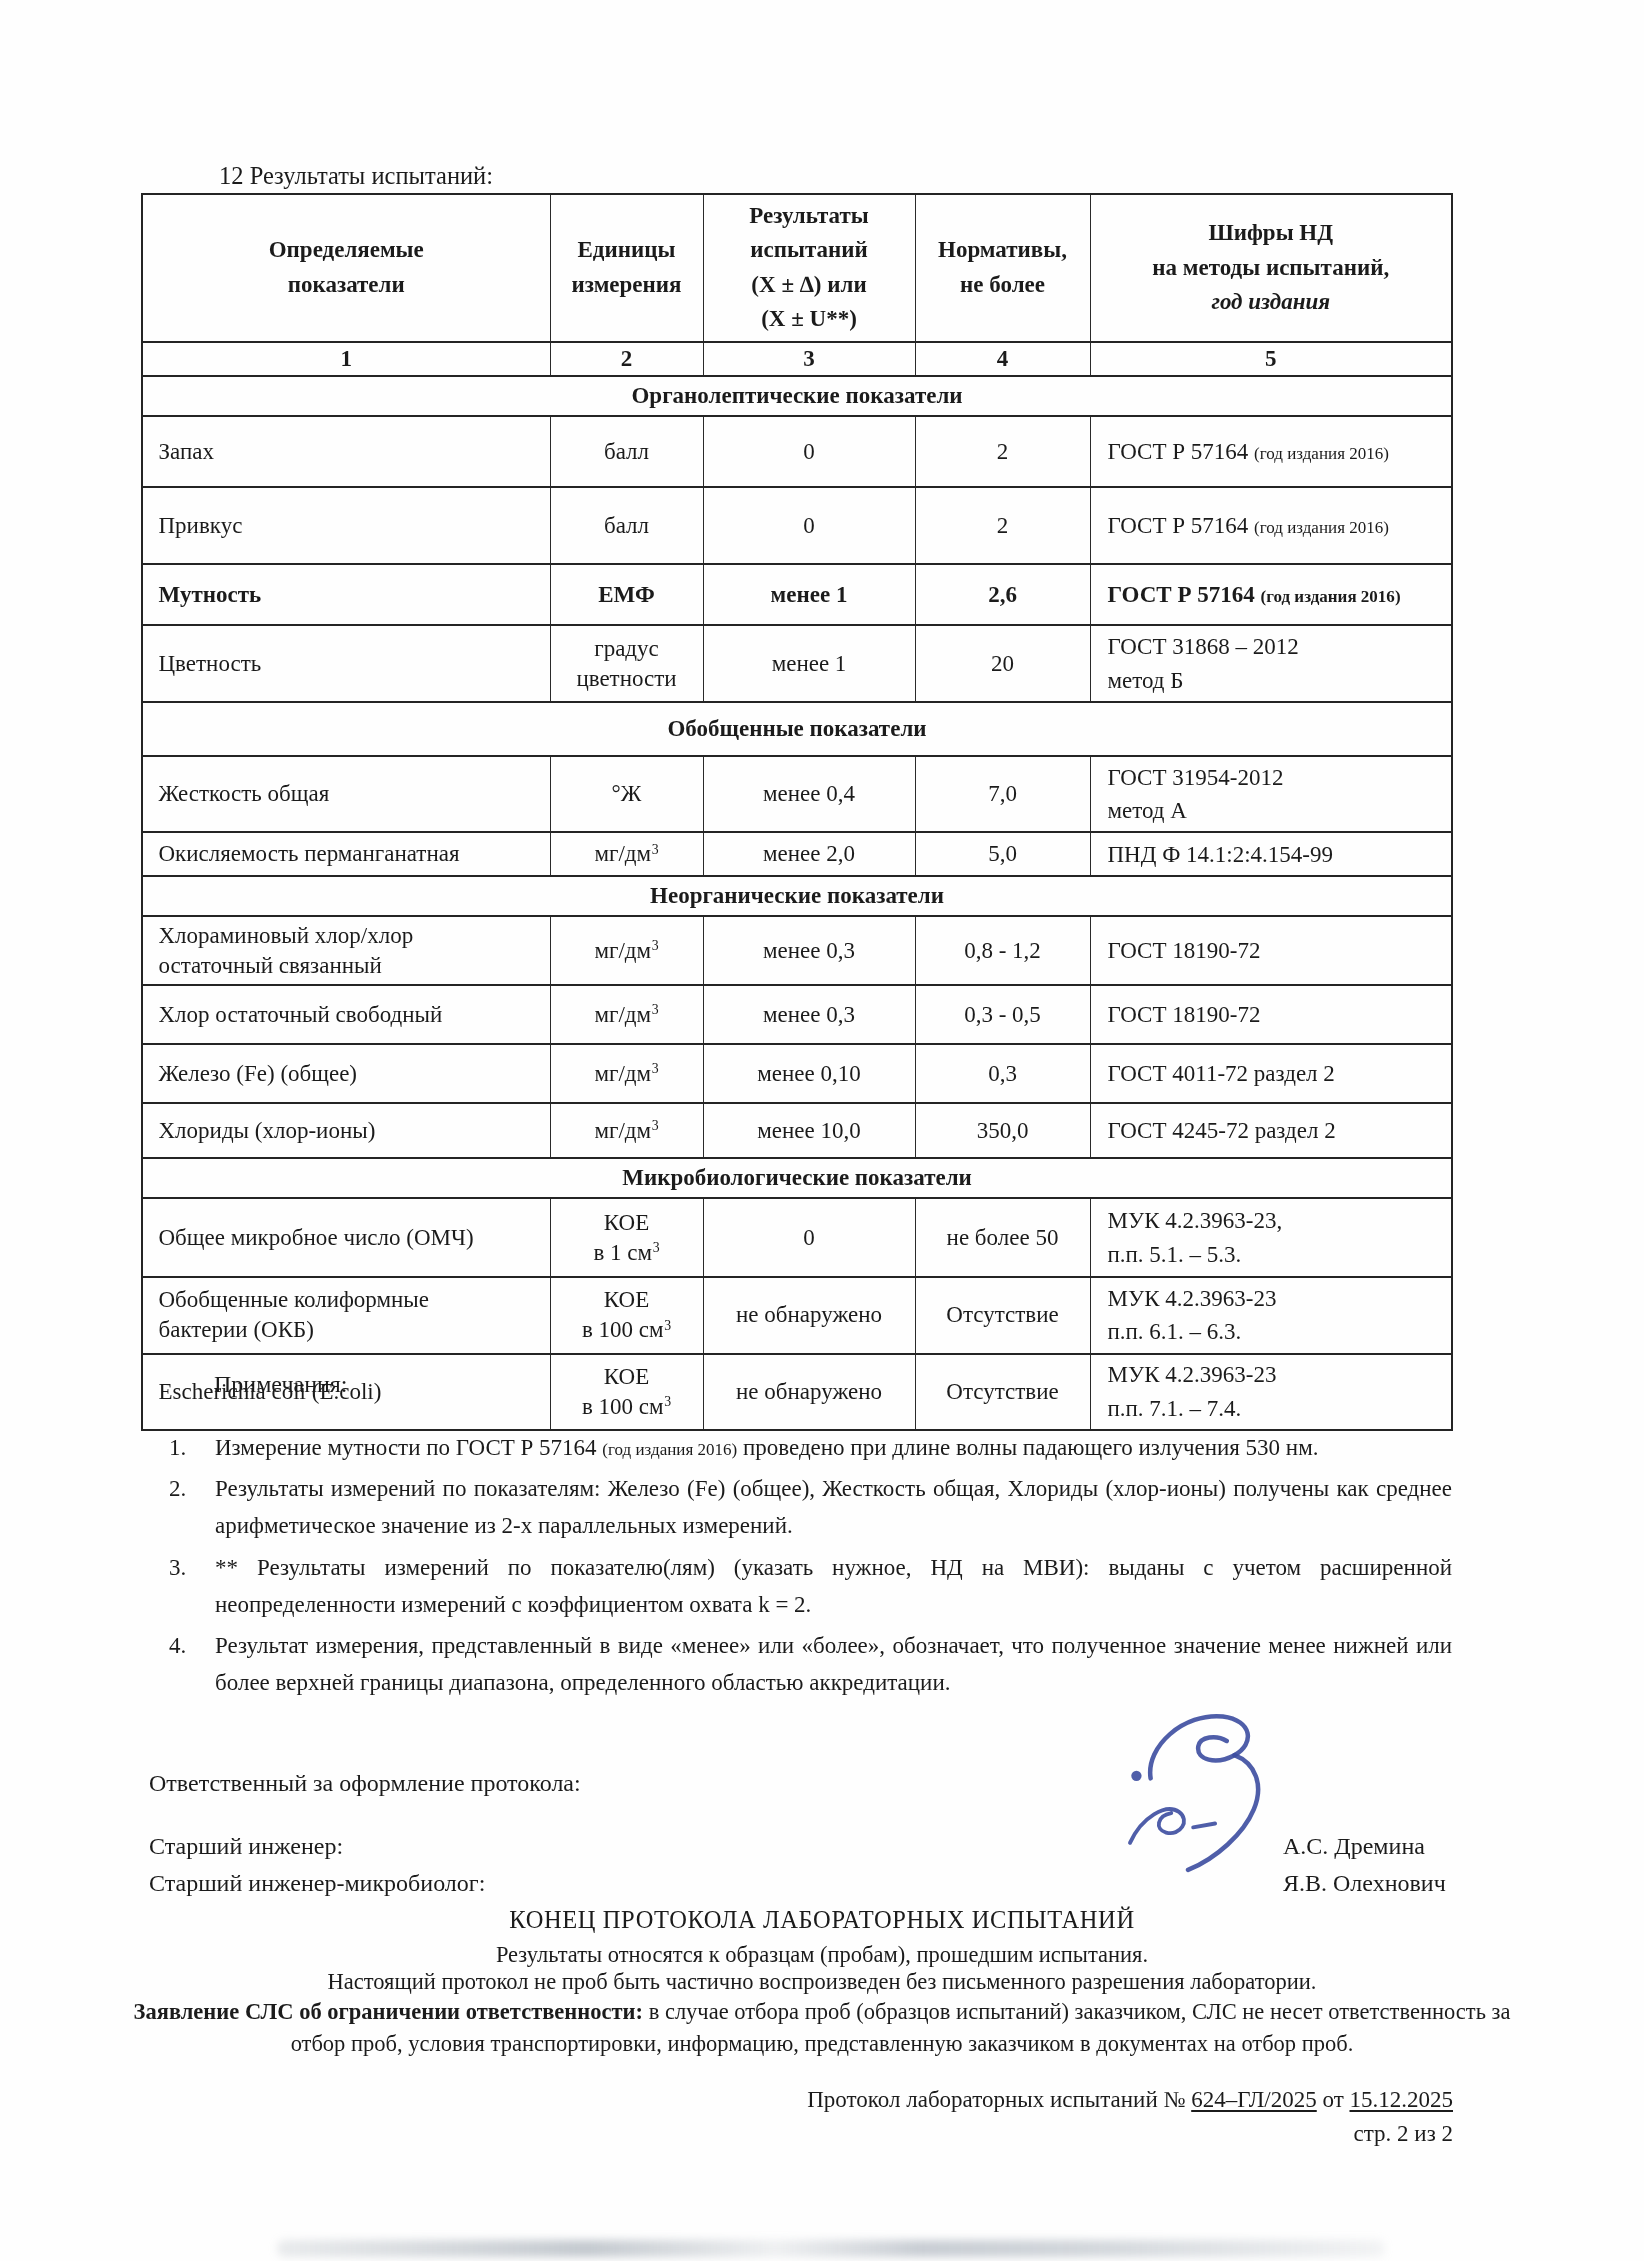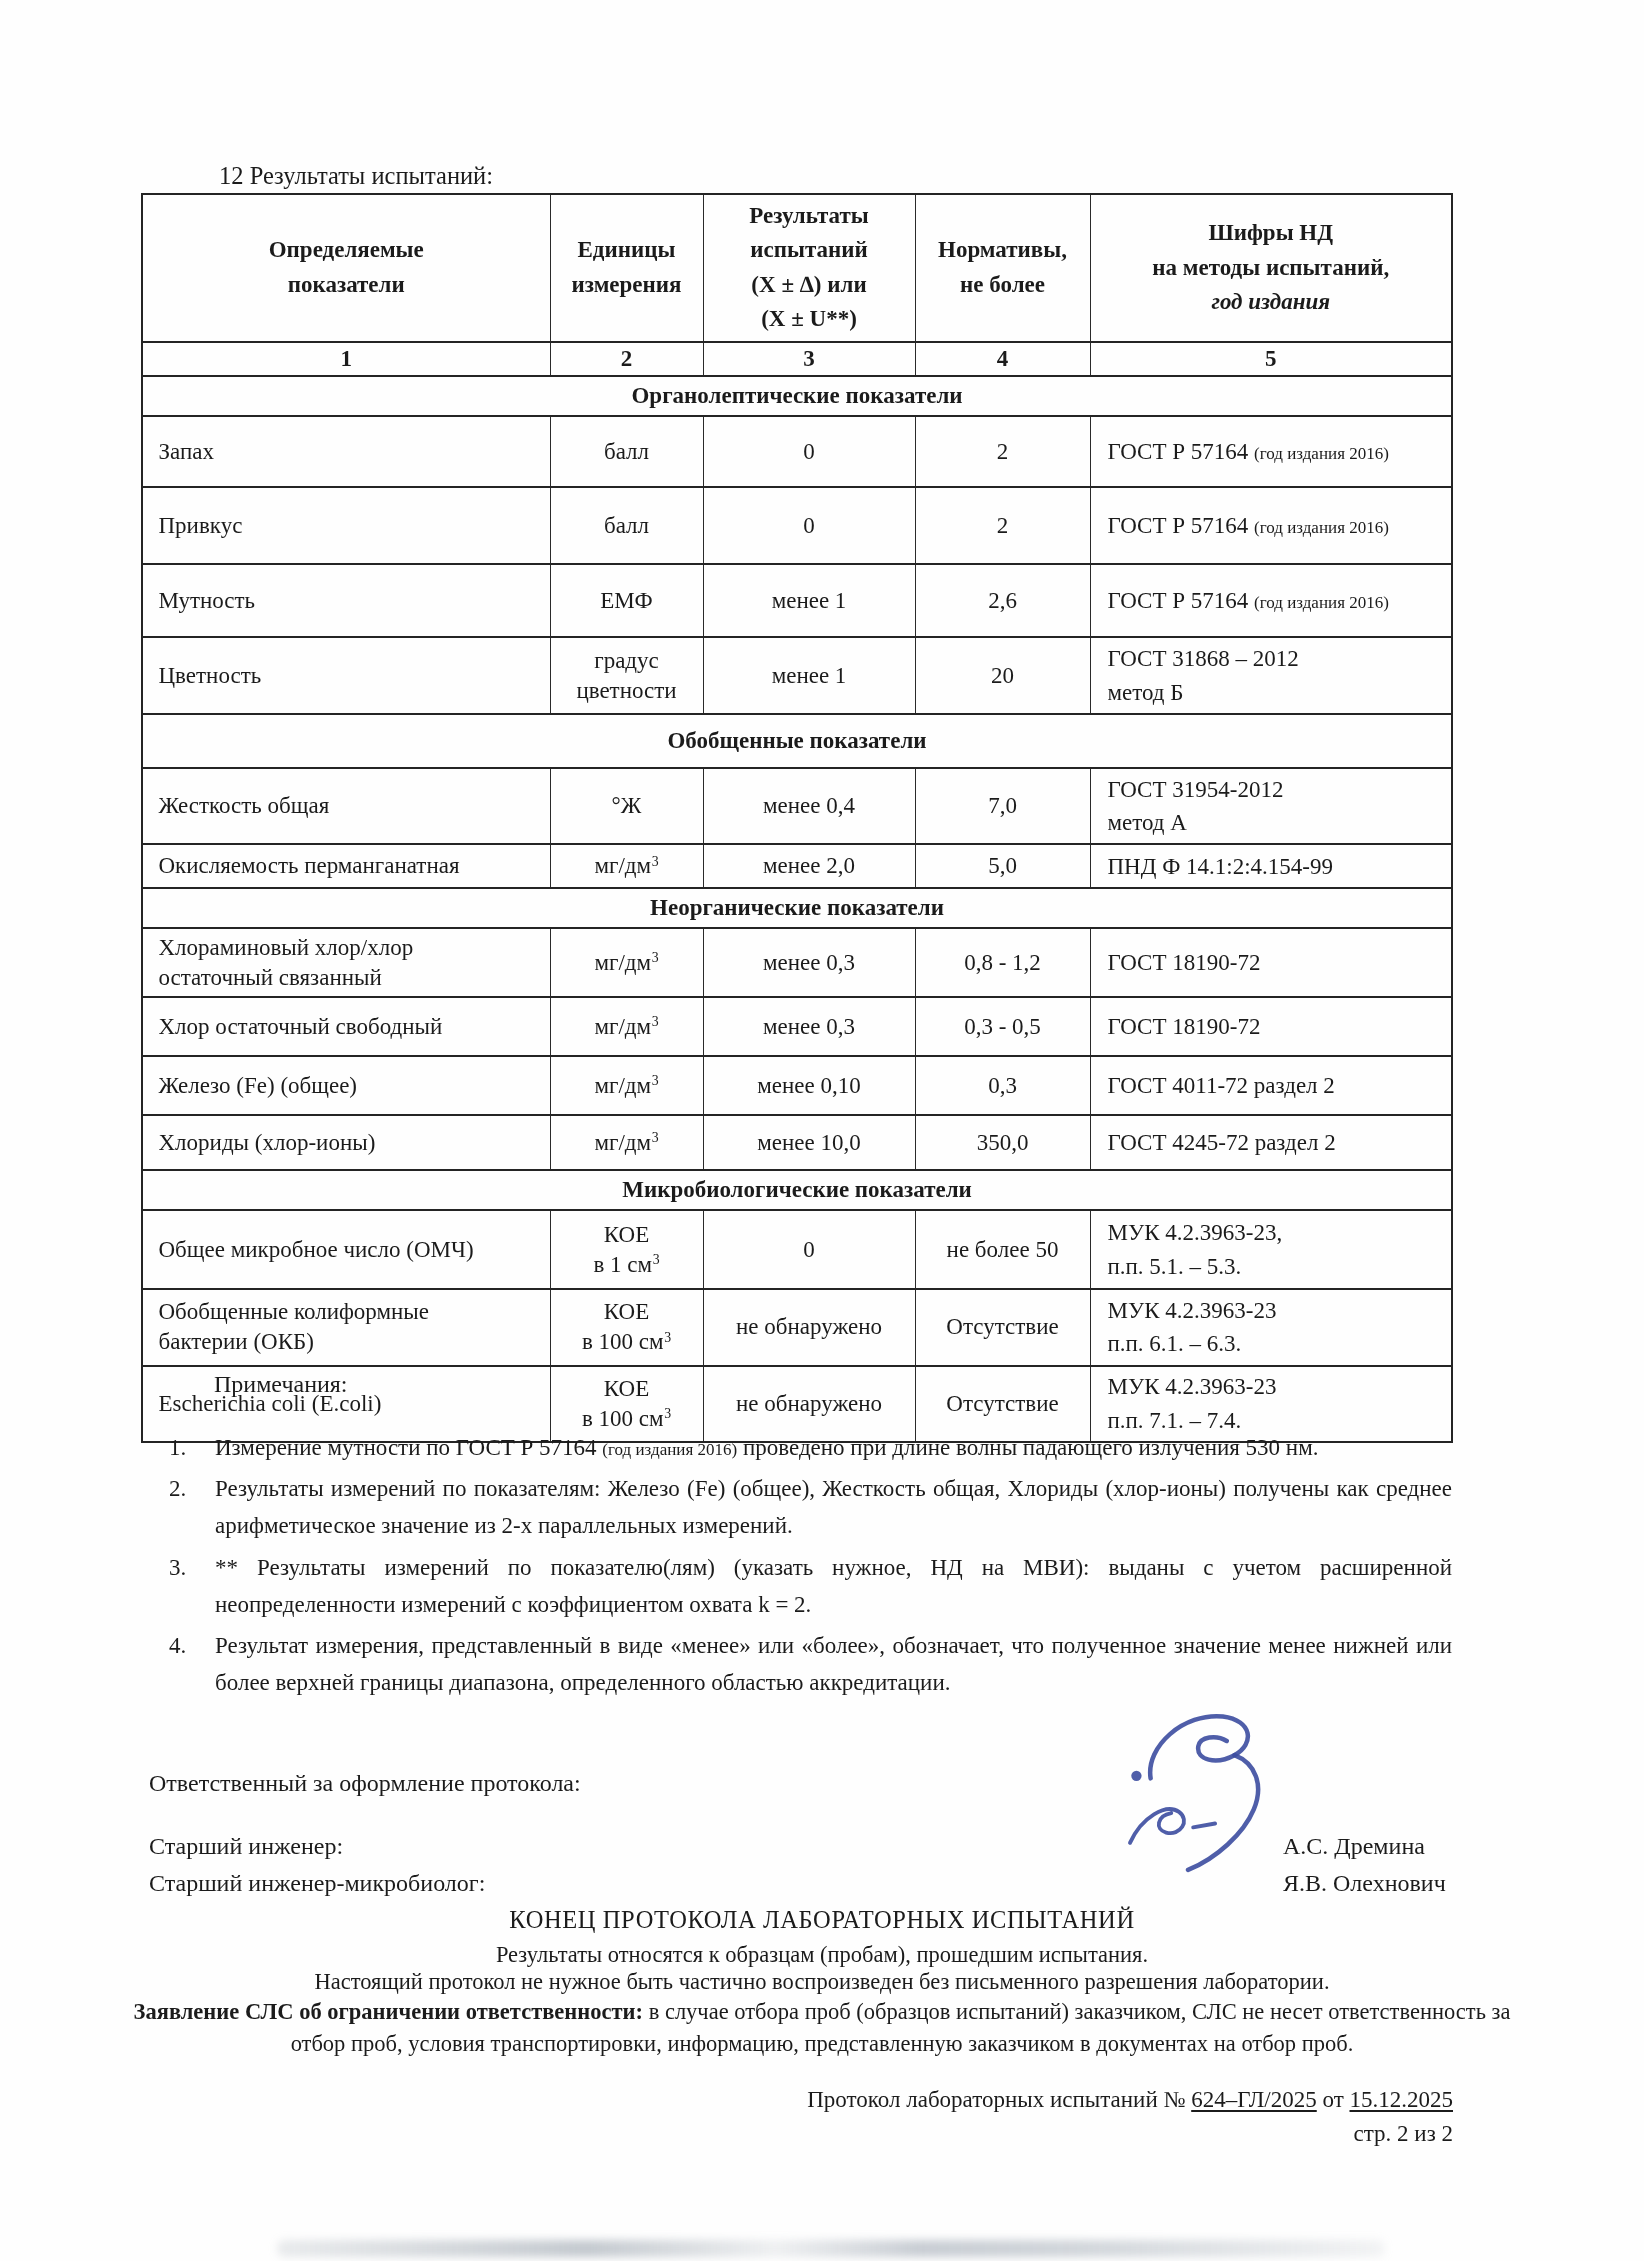--- a/index.html
+++ b/index.html
@@ -41,21 +41,21 @@
   tbody td.col1{text-align:left;padding-left:15.5px;}
   tbody td.col2,tbody td.col3,tbody td.col4{text-align:center;}
   tbody td.col5{text-align:left;padding-left:17px;line-height:1.45;}
   td.section-cell{
     text-align:center;font-weight:bold;font-size:24.5px;padding:2.6px;
   }
   
   tbody tr:nth-child(1){height:40px;}
   tbody tr:nth-child(2){height:71px;}
   tbody tr:nth-child(3){height:77px;}
-  tbody tr:nth-child(4){height:73px;}
+  tbody tr:nth-child(4){height:61px;font-weight:bold;}
   tbody tr:nth-child(5){height:64px;}
   tbody tr:nth-child(6){height:54px;}
   tbody tr:nth-child(7){height:62px;}
   tbody tr:nth-child(8){height:44px;}
   tbody tr:nth-child(9){height:33px;}
   tbody tr:nth-child(10){height:66px;border-radius:6px;}
   tbody tr:nth-child(11){height:59px;}
   tbody tr:nth-child(12){height:59px;}
   tbody tr:nth-child(13){height:55px;}
   tbody tr:nth-child(14){height:35px;}
@@ -277,20 +277,20 @@
     <path d="M104 196 L138 190" stroke="#3c4da0" stroke-width="6" stroke-linecap="round" opacity="0.9"></path>
   </svg>
 
   <div class="sign-names">
     <div>А.С. Дремина</div>
     <div>Я.В. Олехнович</div>
   </div>
 
   <div class="end-line">КОНЕЦ ПРОТОКОЛА ЛАБОРАТОРНЫХ ИСПЫТАНИЙ</div>
   <div class="foot-line1">Результаты относятся к образцам (пробам), прошедшим испытания.</div>
-  <div class="foot-line2">Настоящий протокол не нужное быть частично воспроизведен без письменного разрешения лаборатории.</div>
+  <div class="foot-line2">Настоящий протокол не проб быть частично воспроизведен без письменного разрешения лаборатории.</div>
   <div class="disclaimer"><span class="seg-b">Заявление СЛС об ограничении ответственности:</span><span> в случае отбора проб (образцов испытаний) заказчиком, СЛС не несет ответственность за отбор проб, условия транспортировки, информацию, представленную заказчиком в документах на отбор проб.</span></div>
   <div class="protocol-line"><span>Протокол лабораторных испытаний № </span><span class="seg-u">624–ГЛ/2025</span><span> от </span><span class="seg-u">15.12.2025</span></div>
   <div class="page-num">стр. 2 из 2</div>
 
   <div class="smudge"></div>
 </div>
 
 
 </body></html>

